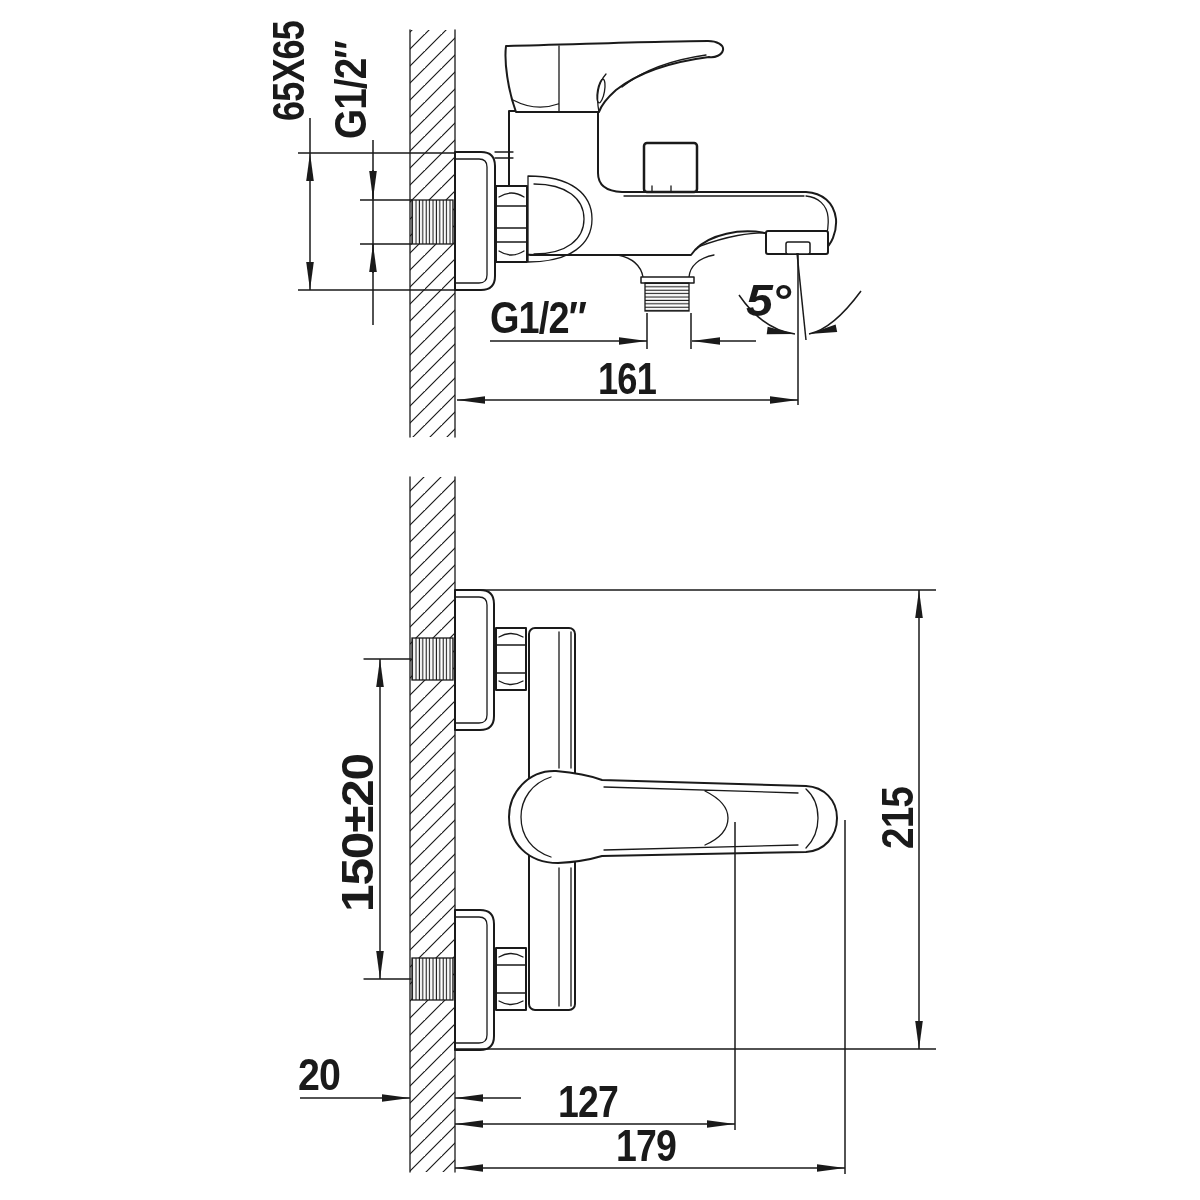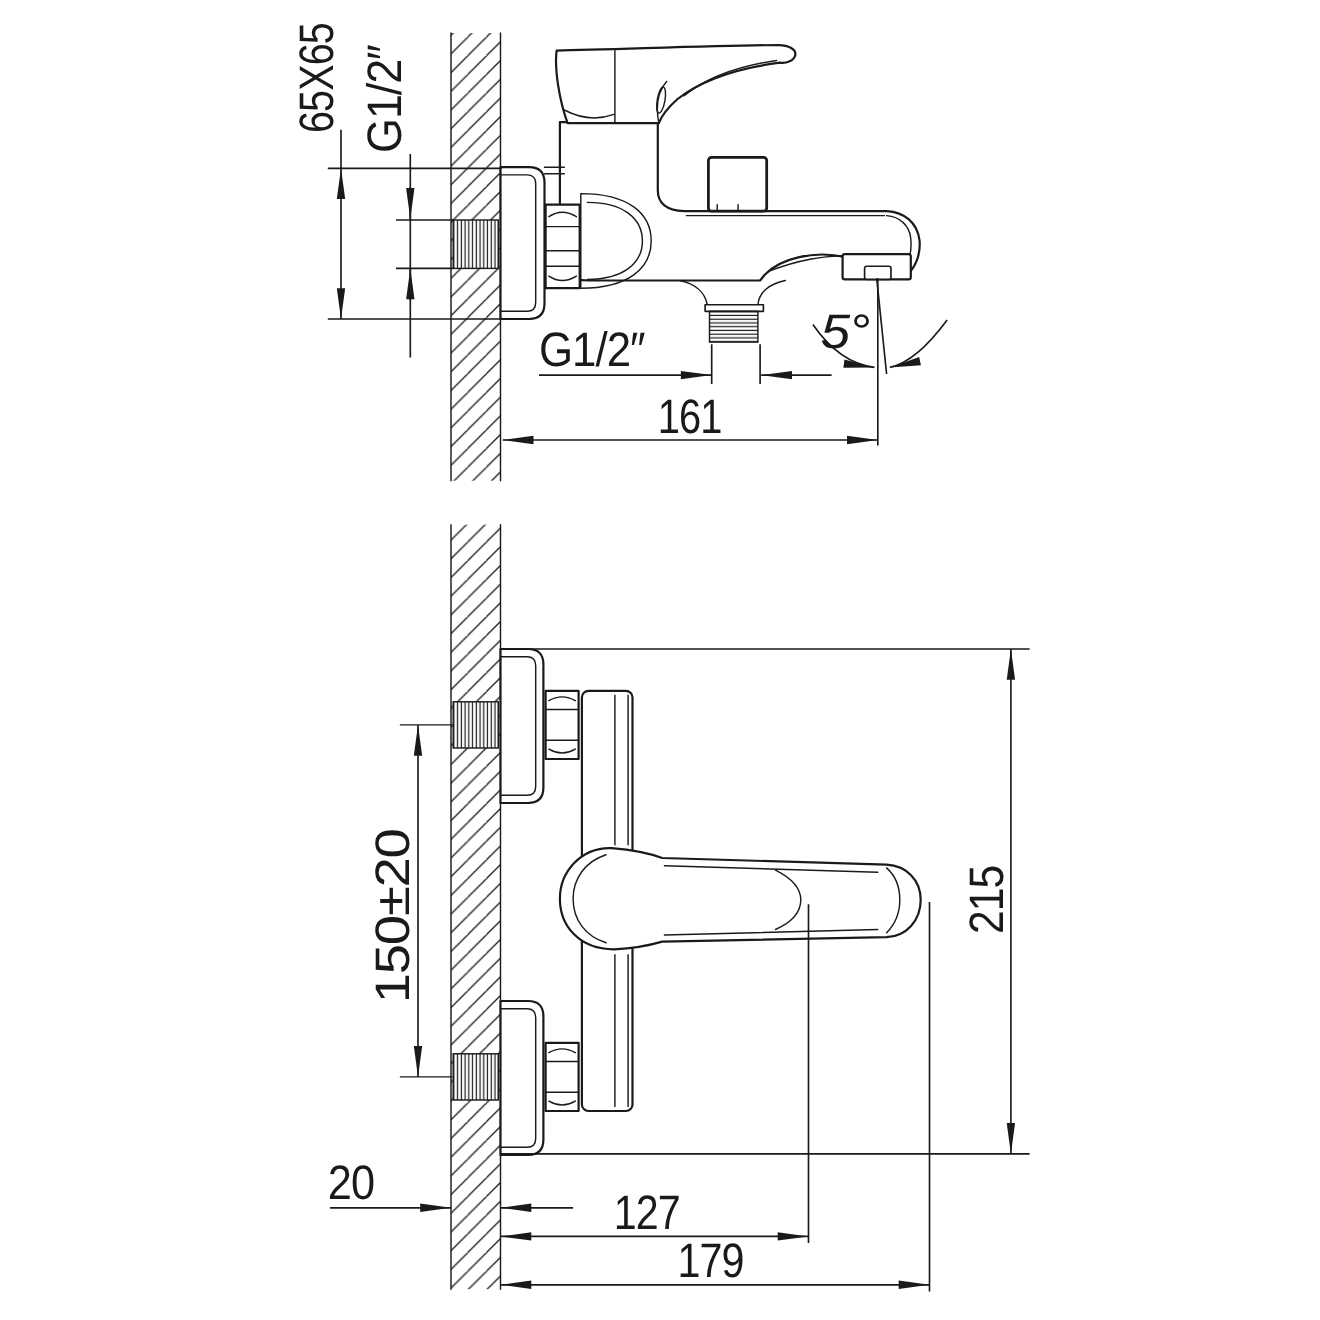--- a/index.html
+++ b/index.html
@@ -1,17 +1,17 @@
 <!DOCTYPE html>
 <html><head>
 <meta charset="utf-8">
 <style>
   html,body{margin:0;padding:0;background:#fff;}
   .stage{position:relative;width:1200px;height:1200px;background:#8b5cf6;overflow:hidden;
-         font-family:"Liberation Sans",sans-serif;}
+         font-family:"Liberation Sans",sans-serif;font-weight:bold;}
   svg{display:block;}
   .thin{fill:none;stroke:#1a1a1a;stroke-width:1.3;stroke-linecap:round;}
   .wh{fill:#ffffff;stroke:#1a1a1a;stroke-width:2;stroke-linejoin:round;}
   .whthin{fill:#ffffff;stroke:#1a1a1a;stroke-width:1.5;stroke-linejoin:round;}
   .dim{fill:none;stroke:#1a1a1a;stroke-width:1.5;}
   text.lbl{font-family:"Liberation Sans",sans-serif;font-size:44px;fill:#1a1a1a;letter-spacing:-1px;}
   text.ital{font-style:italic;}
 </style>
 </head>
 <body>

